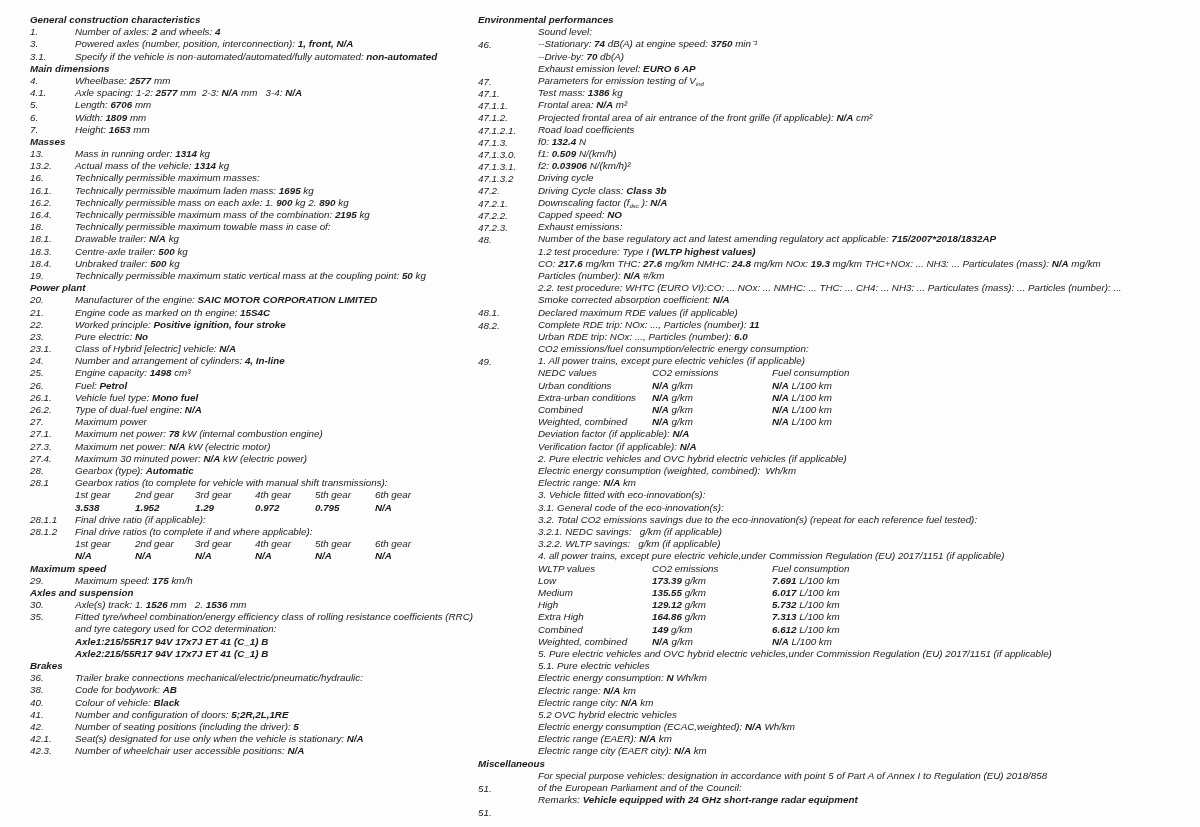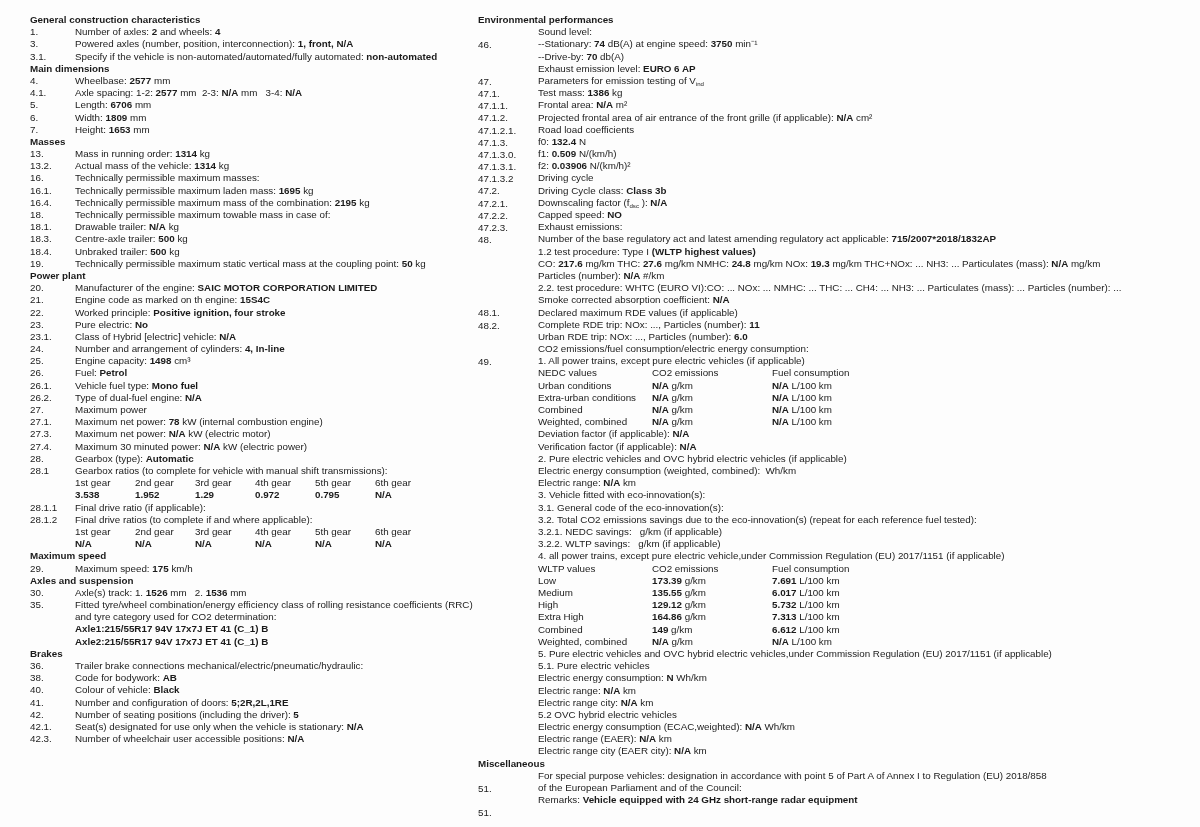--- a/index.html
+++ b/index.html
@@ -4,21 +4,21 @@
 <style>
   html,body{margin:0;padding:0;}
   body{
     width:1200px;height:827px;
     background:#ffffff;
     font-family:"Liberation Sans", sans-serif;
     color:#1b1b1b;
     position:relative;
     overflow:hidden;
   }
-  .page{position:absolute;inset:0;background:#fdfdfd;}
+  .page{position:absolute;inset:0;background:#fdfdfd;font-style:italic;}
   .col{position:absolute;top:14px;font-size:9.8px;line-height:12.2px;}
   #col-left{left:30px;width:460px;}
   #col-right{left:478px;width:716px;}
   .sec{font-weight:bold;white-space:pre;height:12.2px;}
   .row{display:flex;height:12.2px;}
   .num{flex:0 0 45px;white-space:pre;}
   #col-right .num{flex-basis:60px;margin-top:13px;}
   .txt{white-space:pre;}
   b{font-weight:bold;}
   sub{font-size:0.62em;vertical-align:-0.25em;line-height:0;}
@@ -81,20 +81,24 @@
       </div>
       <div class="row">
         <span class="num">16.</span>
         <span class="txt">Technically permissible maximum masses:</span>
       </div>
       <div class="row">
         <span class="num">16.1.</span>
         <span class="txt">Technically permissible maximum laden mass: <b>1695</b> kg</span>
       </div>
       <div class="row">
+        <span class="num">16.2.</span>
+        <span class="txt">Technically permissible mass on each axle: 1. <b>900</b> kg 2. <b>890</b> kg</span>
+      </div>
+      <div class="row">
         <span class="num">16.4.</span>
         <span class="txt">Technically permissible maximum mass of the combination: <b>2195</b> kg</span>
       </div>
       <div class="row">
         <span class="num">18.</span>
         <span class="txt">Technically permissible maximum towable mass in case of:</span>
       </div>
       <div class="row">
         <span class="num">18.1.</span>
         <span class="txt">Drawable trailer: <b>N/A</b> kg</span>

